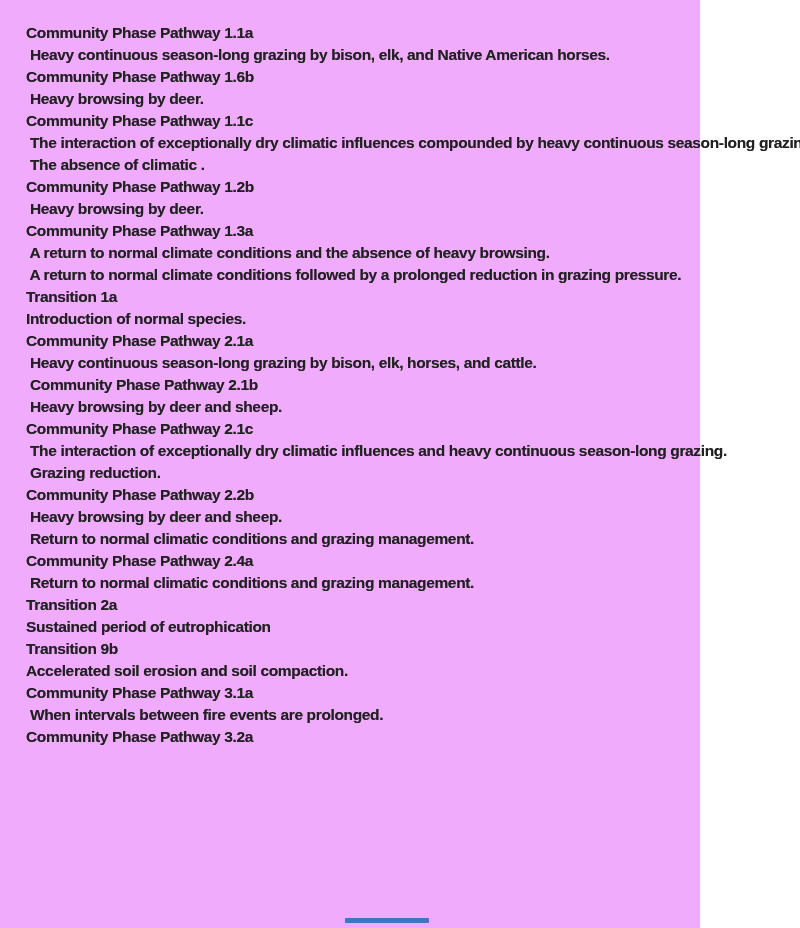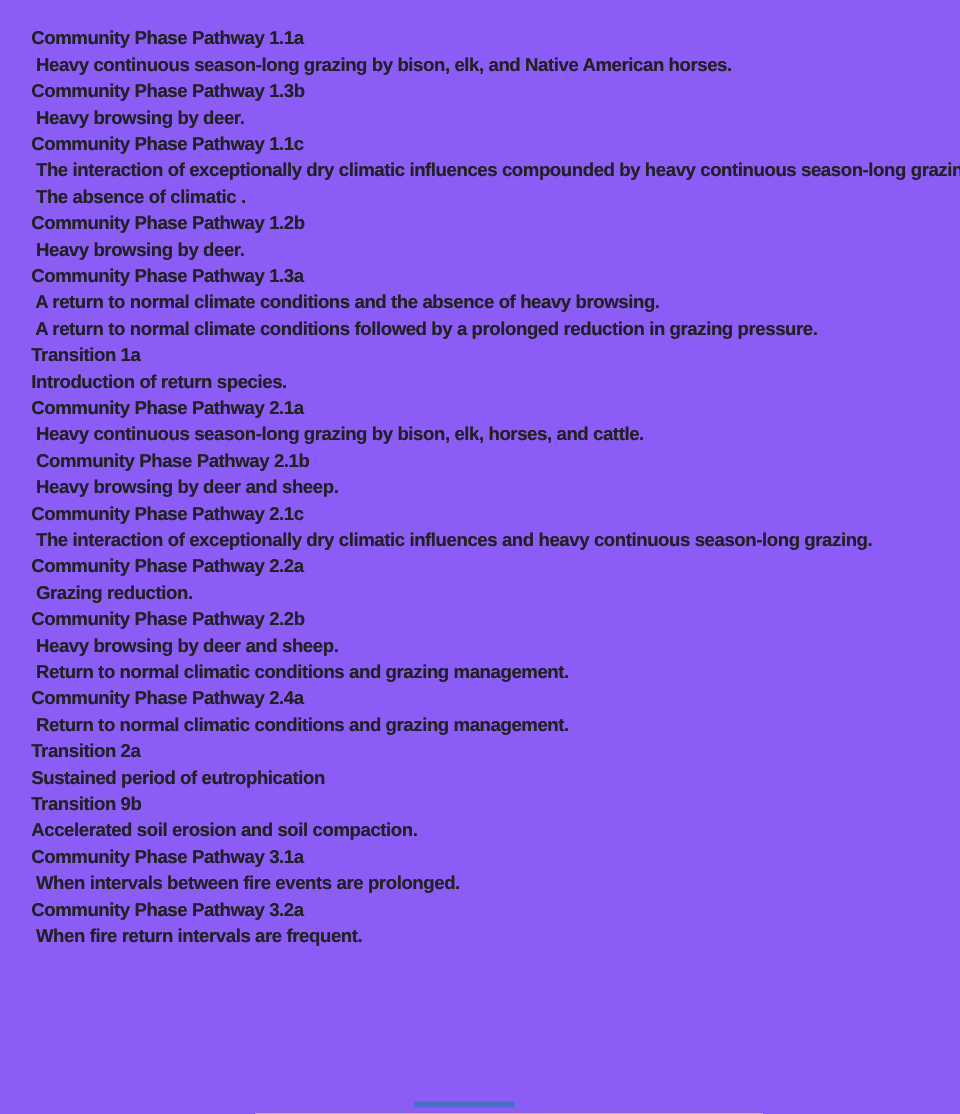--- a/index.html
+++ b/index.html
@@ -8,23 +8,23 @@
   }
   body {
     width: 800px;
     height: 928px;
     background: #ffffff;
     overflow: hidden;
     font-family: "Liberation Sans", sans-serif;
   }
   .page {
     position: relative;
-    width: 800px;
+    width: 700px;
     height: 928px;
-    background: #8b5cf6;
+    background: #f0abfc;
   }
   .doc {
     position: absolute;
     top: 22px;
     left: 26px;
     right: 4px;
   }
   .line {
     font: bold 15.5px/22px "Liberation Sans", sans-serif;
     letter-spacing: -0.35px;
@@ -41,48 +41,46 @@
     border-radius: 1px;
   }
 </style>
 </head>
 <body>
 
 <div class="page">
   <div class="doc">
       <div class="line">Community Phase Pathway 1.1a</div>
       <div class="line"> Heavy continuous season-long grazing by bison, elk, and Native American horses.</div>
-      <div class="line">Community Phase Pathway 1.3b</div>
+      <div class="line">Community Phase Pathway 1.6b</div>
       <div class="line"> Heavy browsing by deer.</div>
       <div class="line">Community Phase Pathway 1.1c</div>
       <div class="line"> The interaction of exceptionally dry climatic influences compounded by heavy continuous season-long grazing.</div>
       <div class="line"> The absence of climatic .</div>
       <div class="line">Community Phase Pathway 1.2b</div>
       <div class="line"> Heavy browsing by deer.</div>
       <div class="line">Community Phase Pathway 1.3a</div>
       <div class="line"> A return to normal climate conditions and the absence of heavy browsing.</div>
       <div class="line"> A return to normal climate conditions followed by a prolonged reduction in grazing pressure.</div>
       <div class="line">Transition 1a</div>
-      <div class="line">Introduction of return species.</div>
+      <div class="line">Introduction of normal species.</div>
       <div class="line">Community Phase Pathway 2.1a</div>
       <div class="line"> Heavy continuous season-long grazing by bison, elk, horses, and cattle.</div>
       <div class="line"> Community Phase Pathway 2.1b</div>
       <div class="line"> Heavy browsing by deer and sheep.</div>
       <div class="line">Community Phase Pathway 2.1c</div>
       <div class="line"> The interaction of exceptionally dry climatic influences and heavy continuous season-long grazing.</div>
-      <div class="line">Community Phase Pathway 2.2a</div>
       <div class="line"> Grazing reduction.</div>
       <div class="line">Community Phase Pathway 2.2b</div>
       <div class="line"> Heavy browsing by deer and sheep.</div>
       <div class="line"> Return to normal climatic conditions and grazing management.</div>
       <div class="line">Community Phase Pathway 2.4a</div>
       <div class="line"> Return to normal climatic conditions and grazing management.</div>
       <div class="line">Transition 2a</div>
       <div class="line">Sustained period of eutrophication</div>
       <div class="line">Transition 9b</div>
       <div class="line">Accelerated soil erosion and soil compaction.</div>
       <div class="line">Community Phase Pathway 3.1a</div>
       <div class="line"> When intervals between fire events are prolonged.</div>
       <div class="line">Community Phase Pathway 3.2a</div>
-      <div class="line"> When fire return intervals are frequent.</div>
     </div>
   <div class="accent-bar" style="background: rgb(68, 114, 196);"></div>
 </div>
 
 </body></html>

